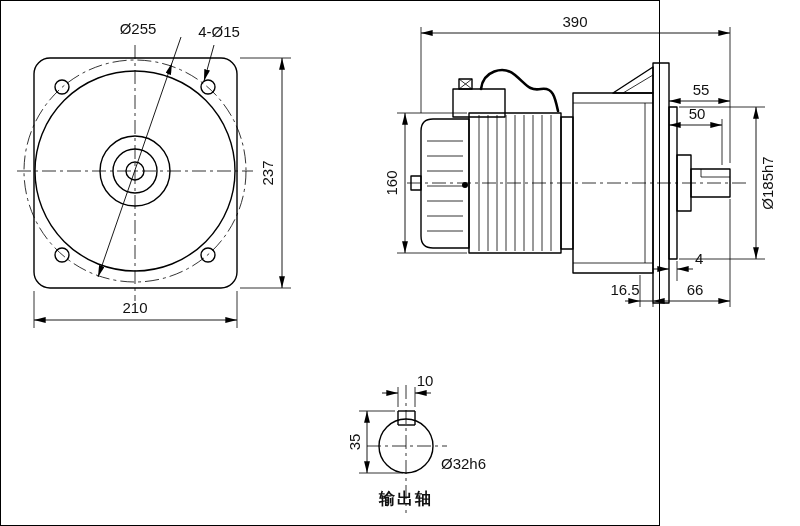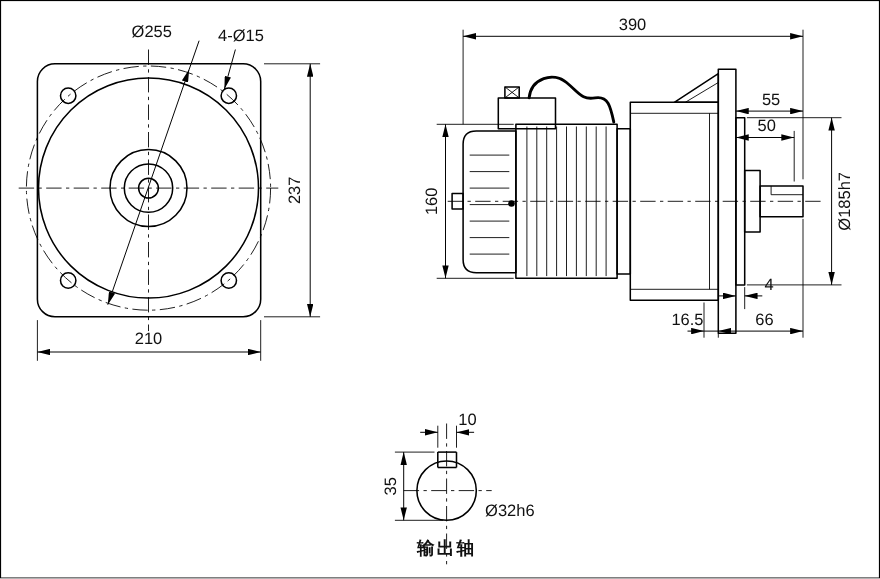--- a/index.html
+++ b/index.html
@@ -1,17 +1,17 @@
 <!DOCTYPE html>
 <html><head>
 <meta charset="utf-8">
 <style>
   html,body{margin:0;padding:0;background:#ffffff;}
   .canvas{
-    position:relative;width:800px;height:526px;background:#ffffff;
+    position:relative;width:660px;height:526px;background:#ffffff;
     border:1px solid #000;box-sizing:border-box;
     font-family:"Liberation Sans",sans-serif;
     text-align:right;
   }
   svg{display:block;}
   text{
     fill:#111;
     font-family:"Liberation Sans",sans-serif;
     font-size:15px;
   }

